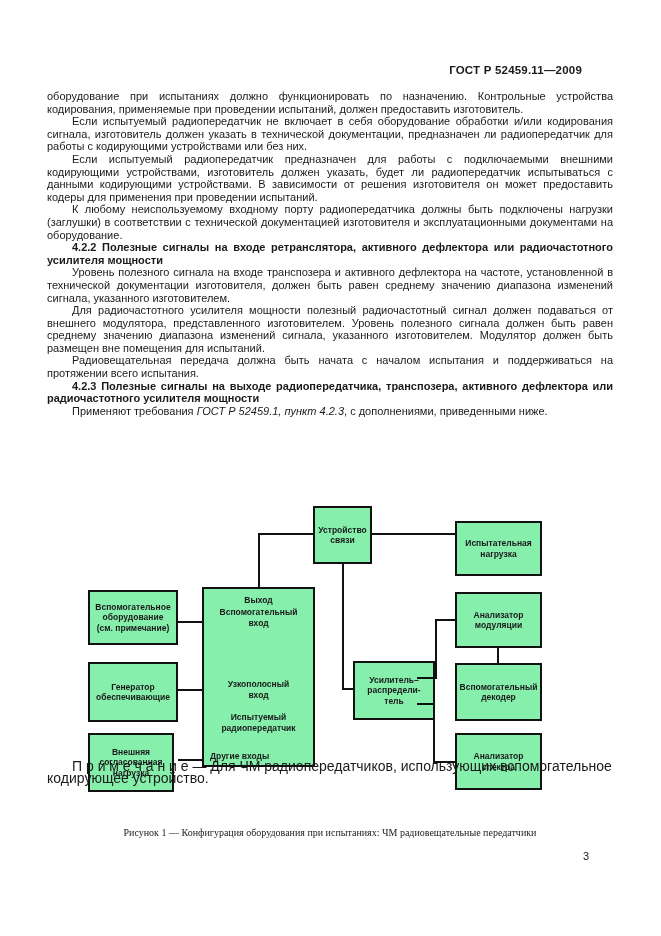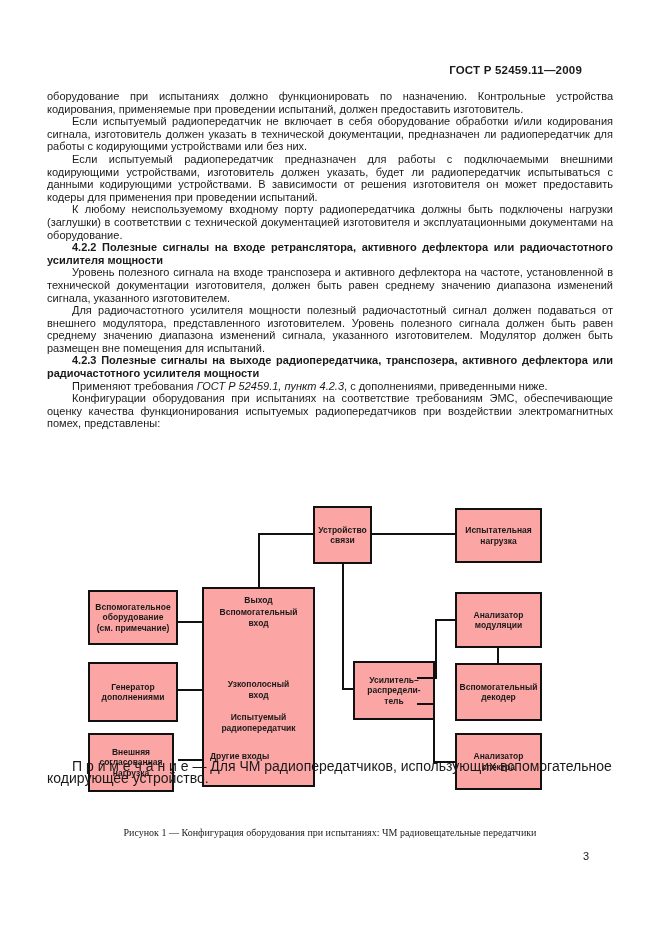--- a/index.html
+++ b/index.html
@@ -16,35 +16,35 @@
     position:absolute;left:47px;top:90px;width:566px;
     font-size:11px;line-height:12.6px;text-align:justify;
   }
   .textblock p{margin:0;padding:0;}
   .ind{text-indent:25px;}
   .head{font-weight:bold;text-indent:25px;}
   .it{font-style:italic;}
   
   .diagram{position:absolute;left:0;top:0;width:661px;height:936px;pointer-events:none;}
   .dbox{
-    position:absolute;box-sizing:border-box;border:2px solid #111;background:#fca5a5;
+    position:absolute;box-sizing:border-box;border:2px solid #111;background:#86efac;
     display:flex;align-items:center;justify-content:center;text-align:center;
     font-size:8.5px;font-weight:bold;line-height:10.5px;
   }
   .dlabel{white-space:pre-line;}
   .b-comm{left:313px;top:506px;width:59px;height:58px;}
-  .b-testload{left:455px;top:508px;width:87px;height:55px;}
+  .b-testload{left:455px;top:521px;width:87px;height:55px;}
   .b-auxequip{left:88px;top:590px;width:90px;height:55px;}
   .b-audiogen{left:88px;top:662px;width:90px;height:60px;}
   .b-extload{left:88px;top:733px;width:86px;height:59px;}
   .b-amp{left:353px;top:661px;width:82px;height:59px;}
   .b-modan{left:455px;top:592px;width:87px;height:56px;}
   .b-decoder{left:455px;top:663px;width:87px;height:58px;}
   .b-spectrum{left:455px;top:733px;width:87px;height:57px;}
-  .b-dut{left:202px;top:587px;width:113px;height:200px;display:block;}
+  .b-dut{left:202px;top:587px;width:113px;height:180px;display:block;}
   .dutlbl{
     position:absolute;left:0;right:0;text-align:center;white-space:pre-line;
     font-size:8.5px;font-weight:bold;line-height:10.5px;
   }
   .lbl-output{top:6px;}
   .lbl-aux{top:18px;}
   .lbl-narrow{top:90px;}
   .lbl-name{top:123px;}
   .lbl-other{top:162px;text-align:left;left:6px;right:auto;}
   .ln{position:absolute;background:#111;}
@@ -69,43 +69,43 @@
   <div class="header">ГОСТ Р 52459.11—2009</div>
 
   <div class="textblock">
     <p class="plain">оборудование при испытаниях должно функционировать по назначению. Контрольные устройства кодирования, применяемые при проведении испытаний, должен предоставить изготовитель.</p>
     <p class="ind">Если испытуемый радиопередатчик не включает в себя оборудование обработки и/или кодирования сигнала, изготовитель должен указать в технической документации, предназначен ли радиопередатчик для работы с кодирующими устройствами или без них.</p>
     <p class="ind">Если испытуемый радиопередатчик предназначен для работы с подключаемыми внешними кодирующими устройствами, изготовитель должен указать, будет ли радиопередатчик испытываться с данными кодирующими устройствами. В зависимости от решения изготовителя он может предоставить кодеры для применения при проведении испытаний.</p>
     <p class="ind">К любому неиспользуемому входному порту радиопередатчика должны быть подключены нагрузки (заглушки) в соответствии с технической документацией изготовителя и эксплуатационными документами на оборудование.</p>
     <p class="head">4.2.2 Полезные сигналы на входе ретранслятора, активного дефлектора или радиочастотного усилителя мощности</p>
     <p class="ind">Уровень полезного сигнала на входе транспозера и активного дефлектора на частоте, установленной в технической документации изготовителя, должен быть равен среднему значению диапазона изменений сигнала, указанного изготовителем.</p>
     <p class="ind">Для радиочастотного усилителя мощности полезный радиочастотный сигнал должен подаваться от внешнего модулятора, представленного изготовителем. Уровень полезного сигнала должен быть равен среднему значению диапазона изменений сигнала, указанного изготовителем. Модулятор должен быть размещен вне помещения для испытаний.</p>
+    <p class="ind">Радиовещательная передача должна быть начата с началом испытания и поддерживаться на протяжении всего испытания.</p>
     <p class="head">4.2.3 Полезные сигналы на выходе радиопередатчика, транспозера, активного дефлектора или радиочастотного усилителя мощности</p>
     <p class="ind"><span>Применяют требования </span><span class="it">ГОСТ Р 52459.1, пункт 4.2.3</span><span>, с дополнениями, приведенными ниже.</span></p>
-    <p class="ind">Конфигурации оборудования при испытаниях на соответствие требованиям ЭМС, обеспечивающие оценку качества функционирования испытуемых радиопередатчиков при воздействии электромагнитных помех, представлены:</p>
   </div>
 
   <div class="diagram">
 
     <div class="dbox b-comm">
         <span class="dlabel">Устройство
 связи</span>
       </div>
     <div class="dbox b-testload">
         <span class="dlabel">Испытательная
 нагрузка</span>
       </div>
     <div class="dbox b-auxequip">
         <span class="dlabel">Вспомогательное
 оборудование
 (см. примечание)</span>
       </div>
     <div class="dbox b-audiogen">
         <span class="dlabel">Генератор
-дополнениями</span>
+обеспечивающие</span>
       </div>
     <div class="dbox b-extload">
         <span class="dlabel">Внешняя
 согласованная
 нагрузка</span>
       </div>
     <div class="dbox b-amp">
         <span class="dlabel">Усилитель–
 распредели-
 тель</span>

